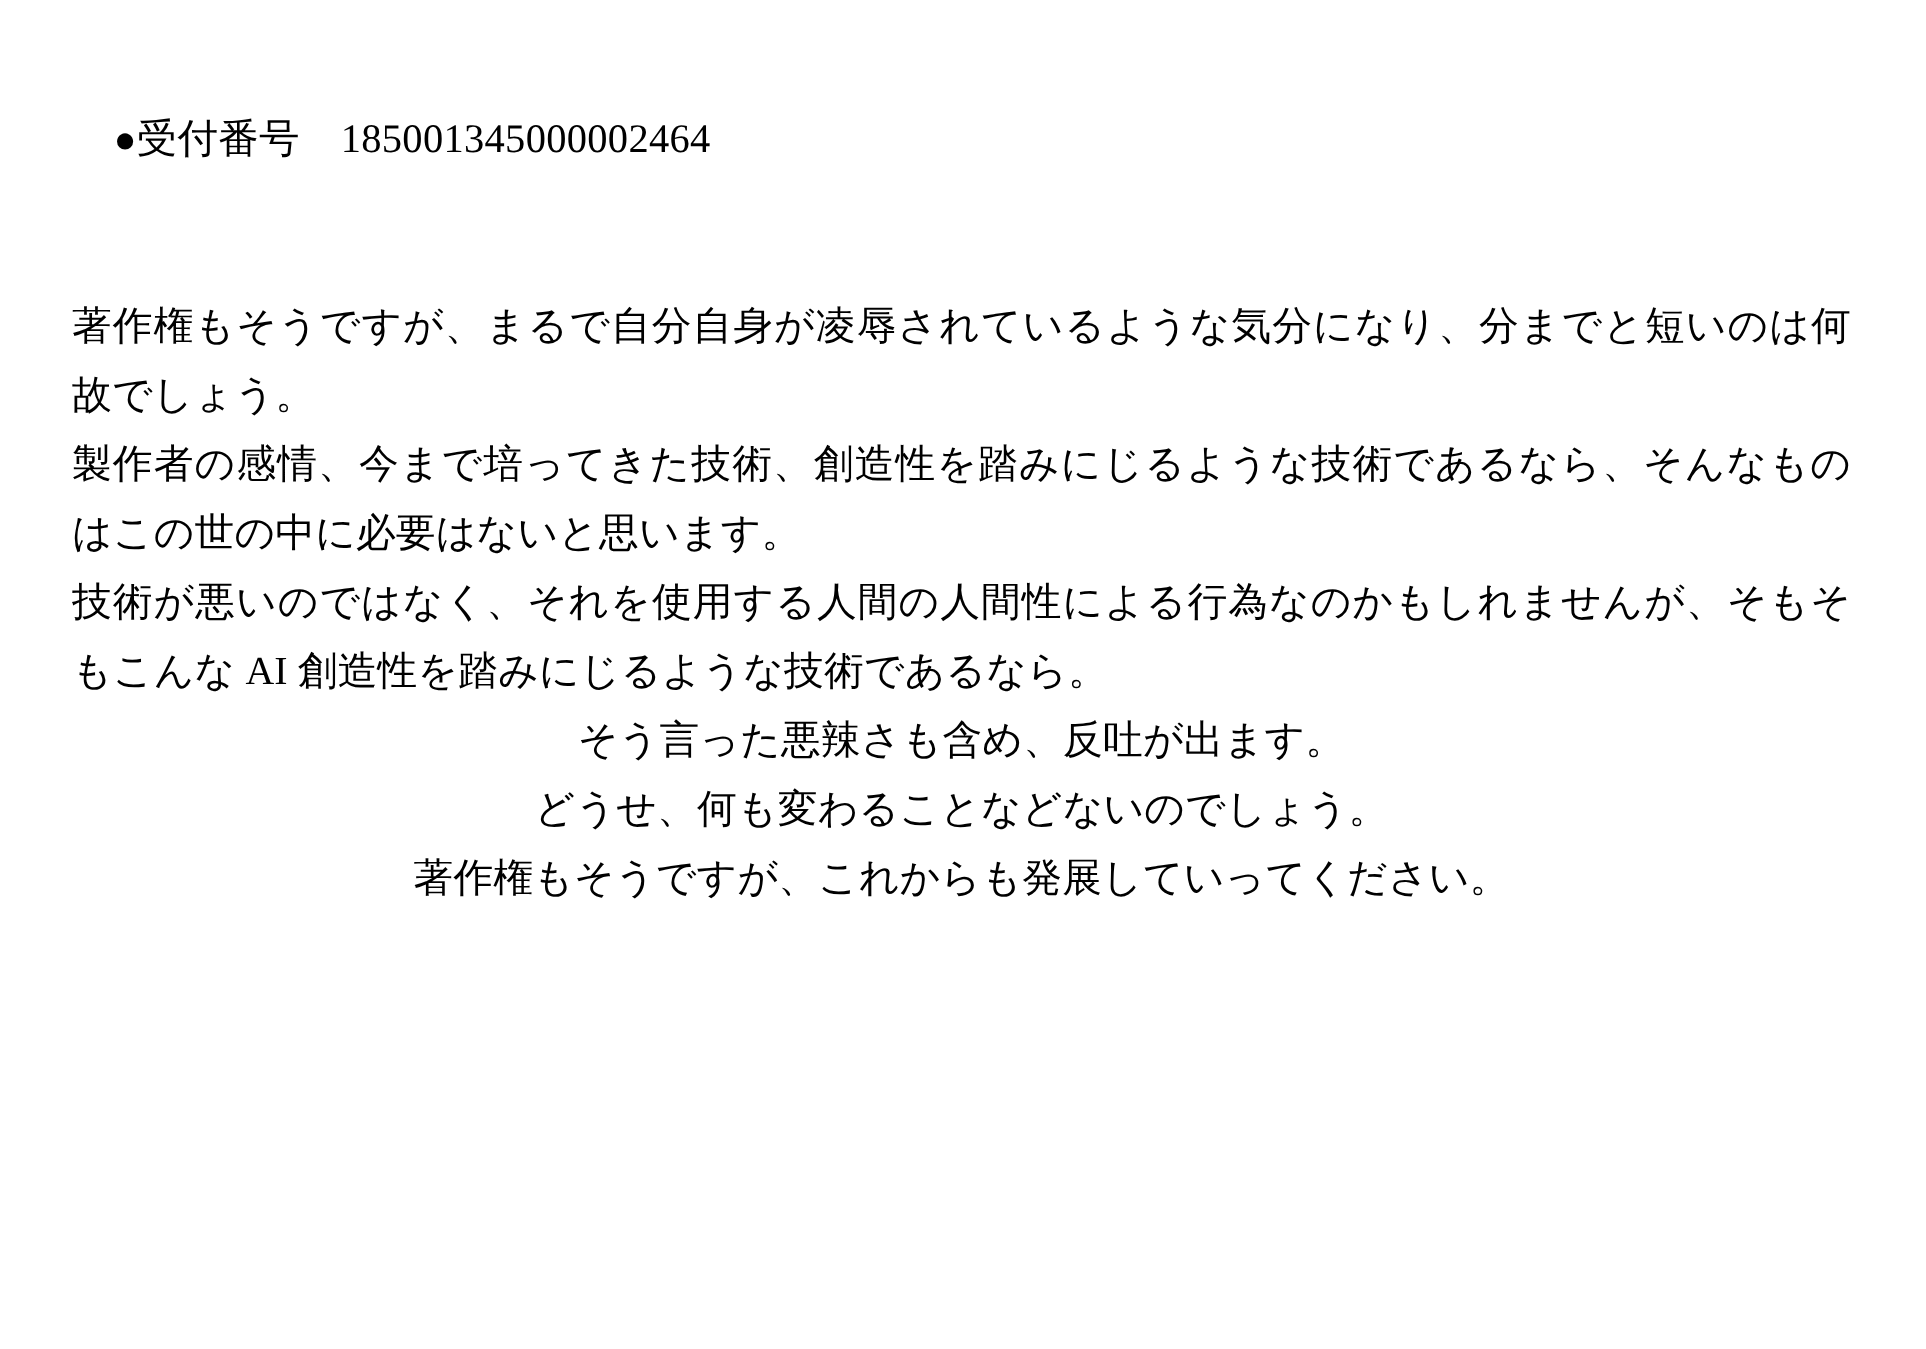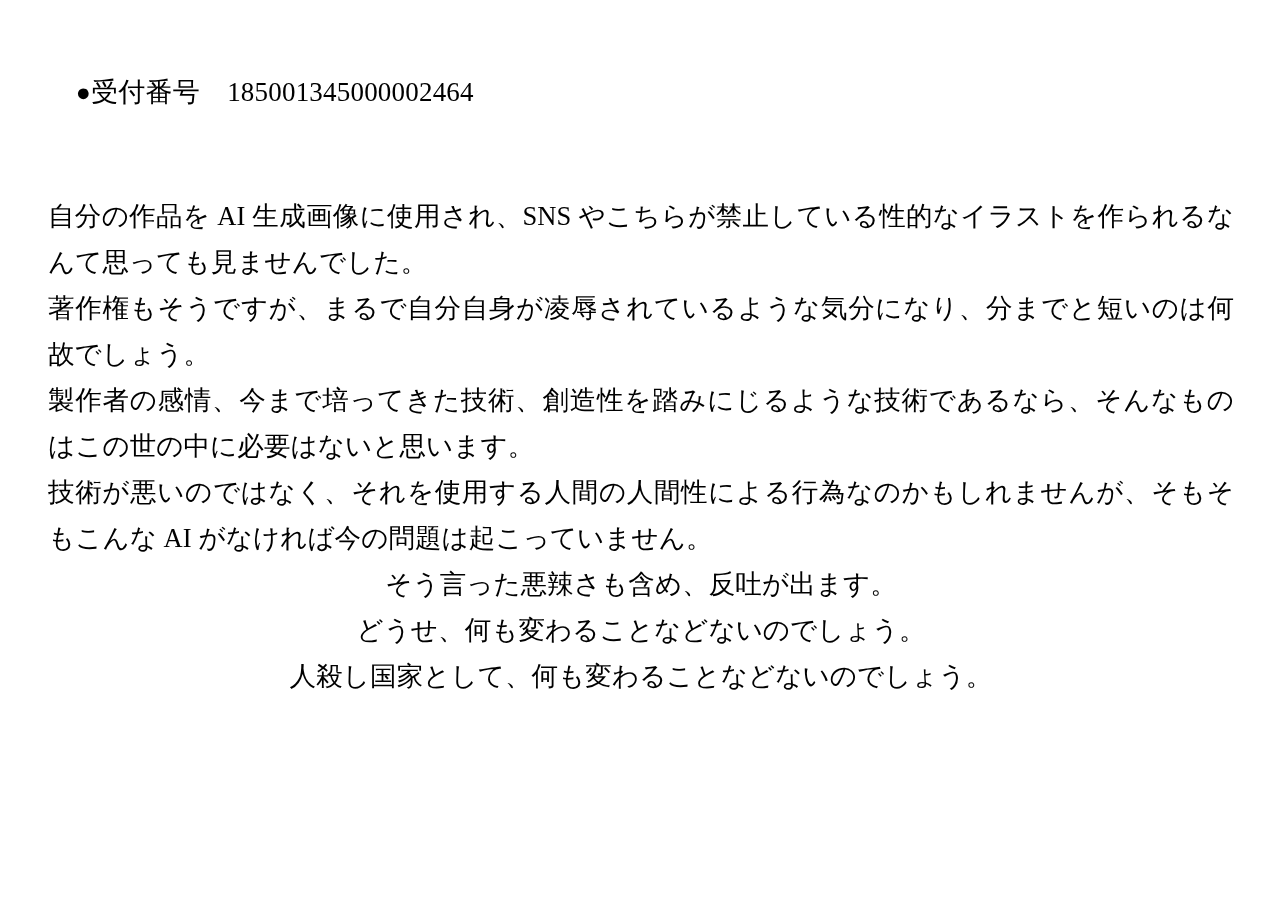--- a/index.html
+++ b/index.html
@@ -52,22 +52,21 @@
 </head>
 <body>
 
 <div class="page">
 
   <div class="heading">
     <span class="bullet">●</span><span>受付番号</span><span>　</span><span>185001345000002464</span>
   </div>
 
   <div class="body-block">
-    <p class="para">自分の作品を AI 生成画像に使用され、SNS やこちらが禁止している性的なイラストを作られるなんて思っても見ませんでした。</p>
     <p class="para">著作権もそうですが、まるで自分自身が凌辱されているような気分になり、分までと短いのは何故でしょう。</p>
     <p class="para">製作者の感情、今まで培ってきた技術、創造性を踏みにじるような技術であるなら、そんなものはこの世の中に必要はないと思います。</p>
-    <p class="para">技術が悪いのではなく、それを使用する人間の人間性による行為なのかもしれませんが、そもそもこんな AI がなければ今の問題は起こっていません。</p>
+    <p class="para">技術が悪いのではなく、それを使用する人間の人間性による行為なのかもしれませんが、そもそもこんな AI 創造性を踏みにじるような技術であるなら。</p>
     <p class="para nojustify">そう言った悪辣さも含め、反吐が出ます。</p>
     <p class="para nojustify">どうせ、何も変わることなどないのでしょう。</p>
-    <p class="para nojustify">人殺し国家として、何も変わることなどないのでしょう。</p>
+    <p class="para nojustify">著作権もそうですが、これからも発展していってください。</p>
   </div>
 
 </div>
 
 </body></html>

